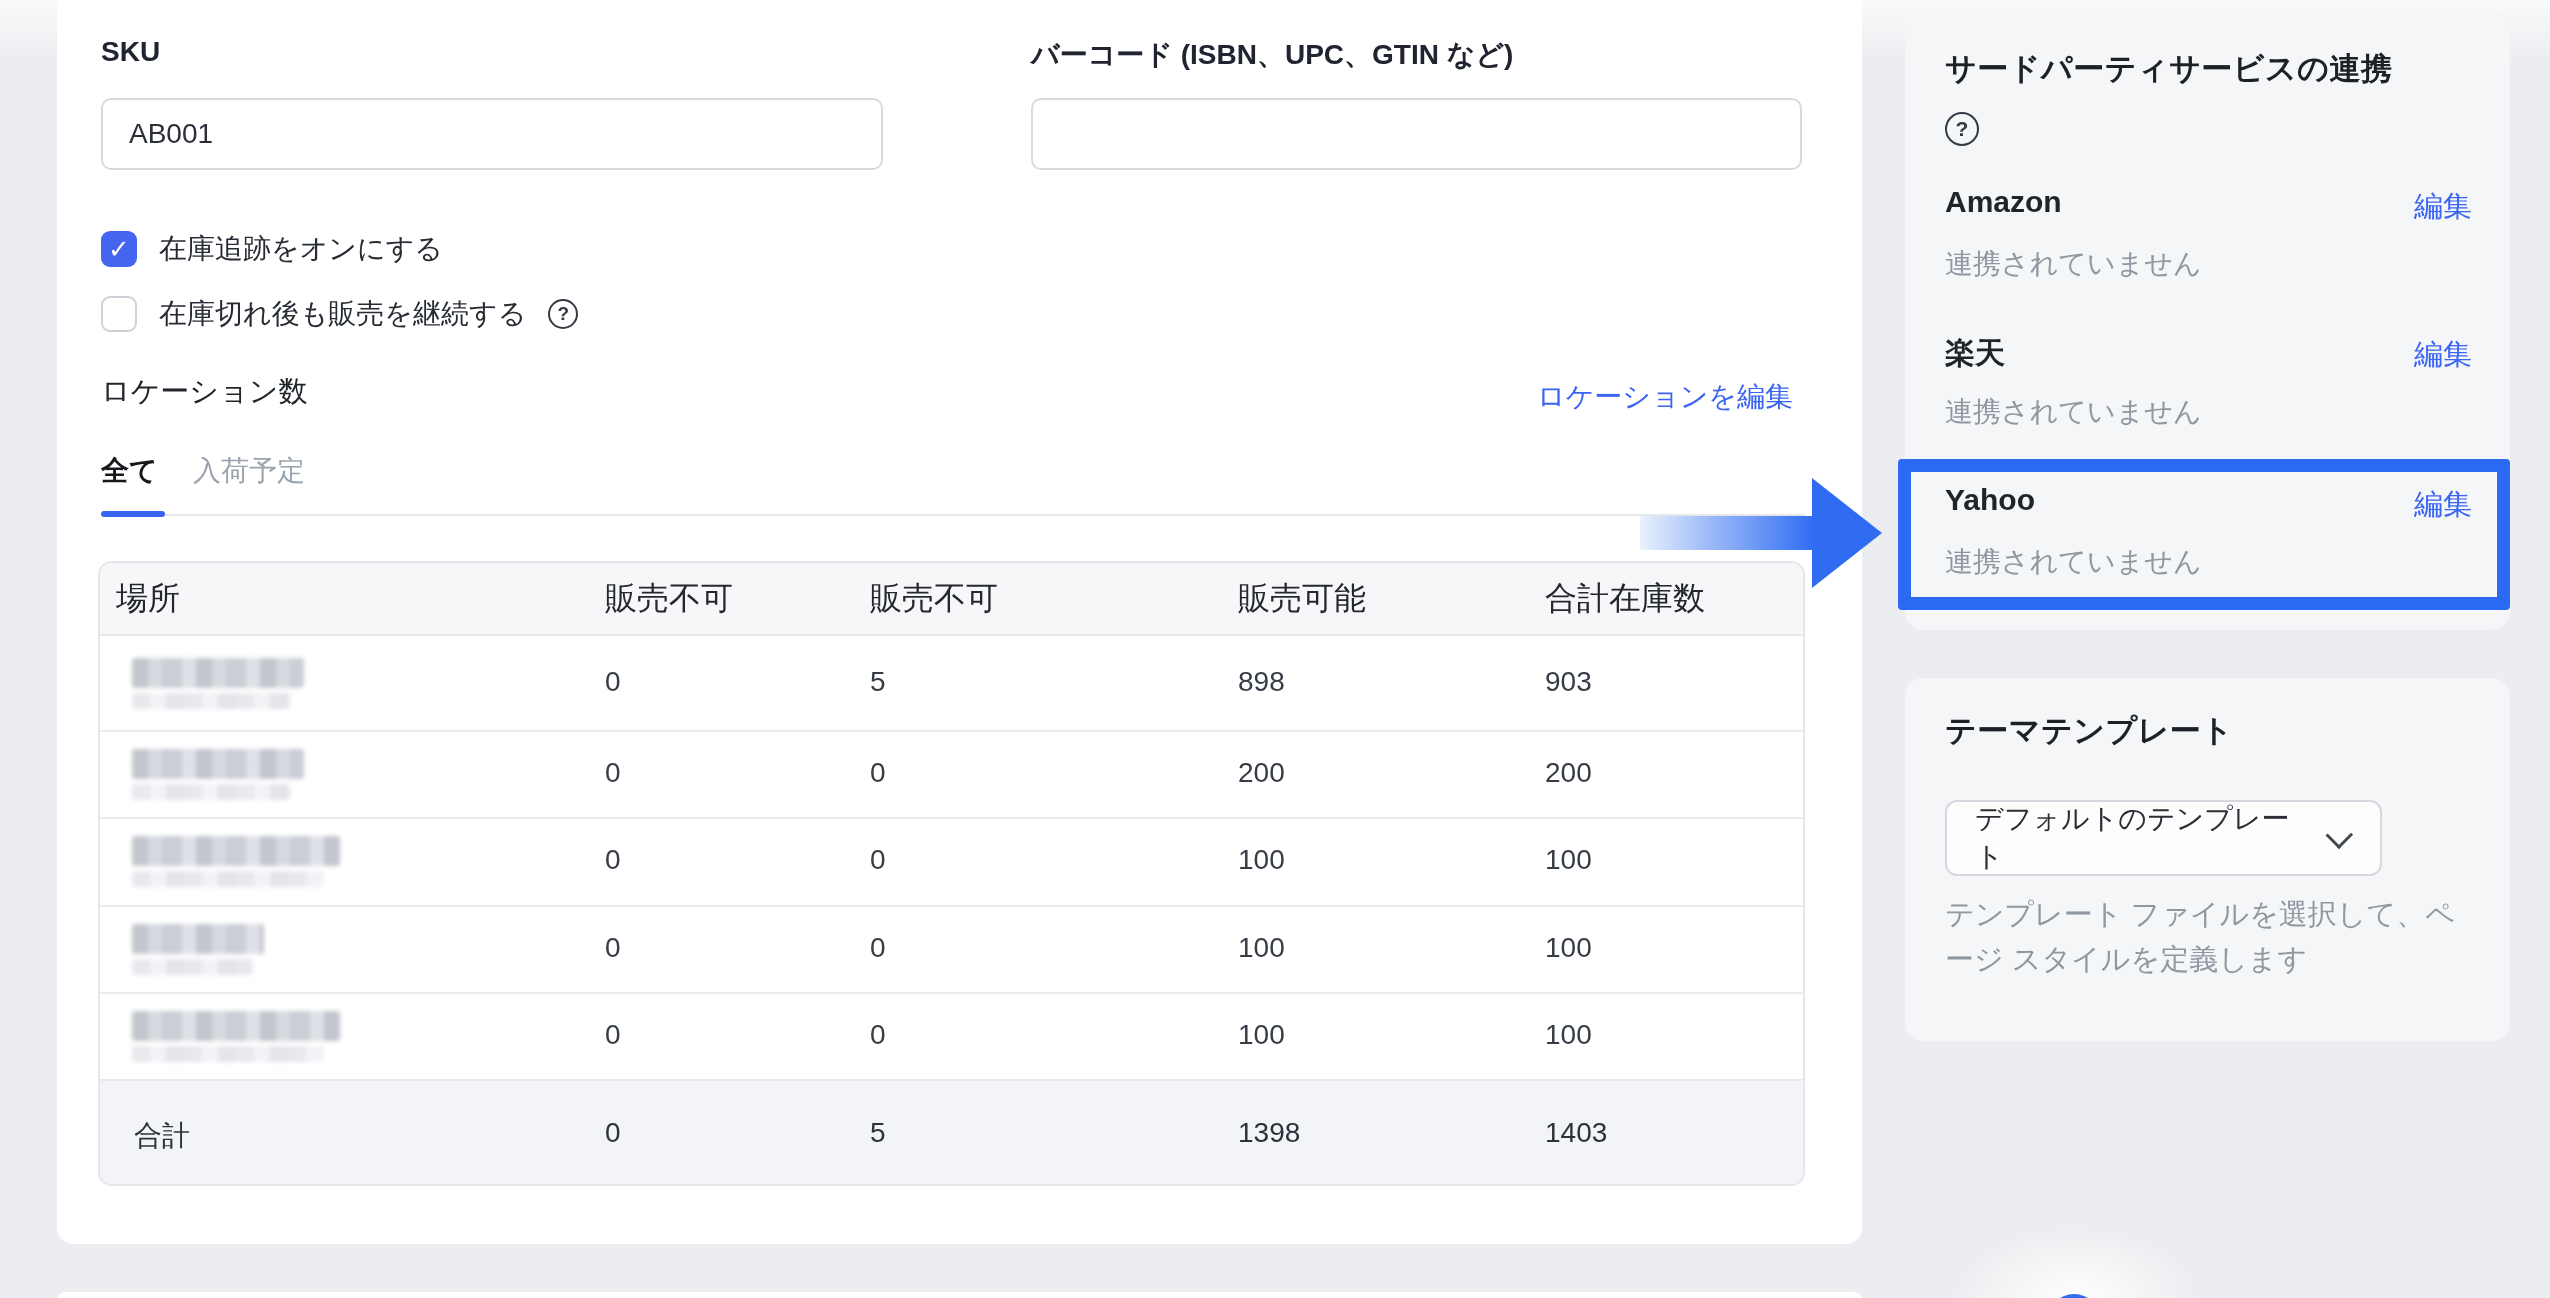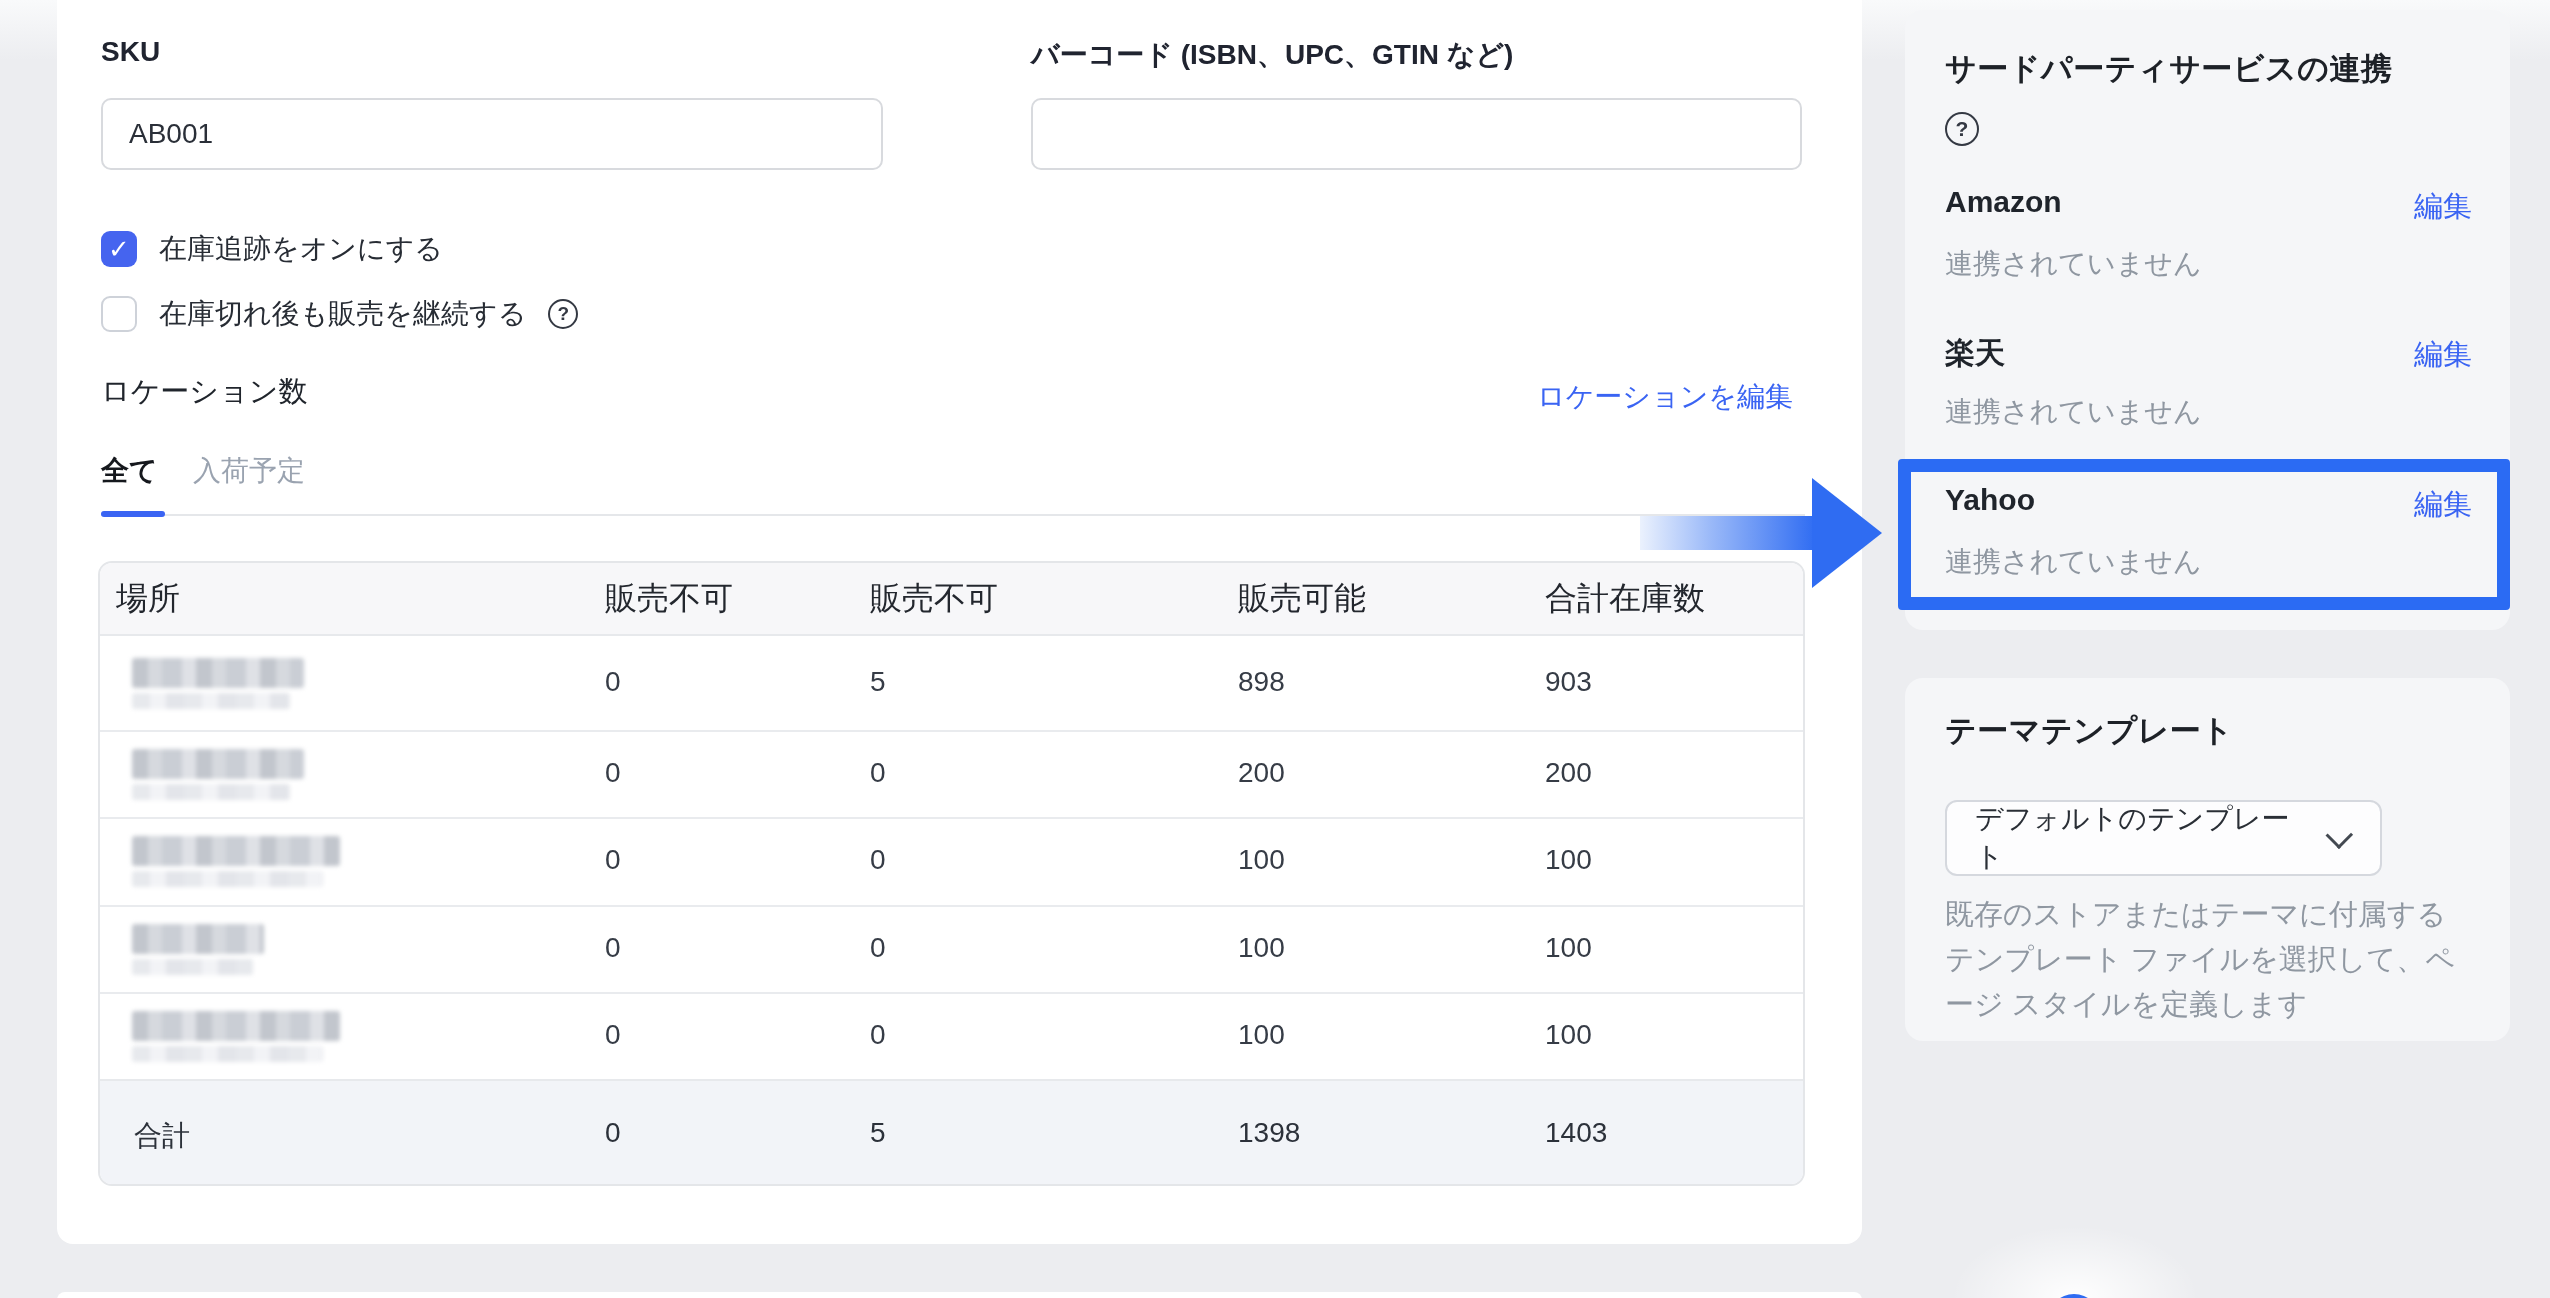--- a/index.html
+++ b/index.html
@@ -207,21 +207,20 @@
     </div>
 </div>
 
 <div class="abs side-card" style="left:1905px;top:678px;width:605px;height:363px;">
   <div class="abs side-title" style="left:40px;top:32px;">テーマテンプレート</div>
   <div class="abs select-box" style="left:40px;top:122px;width:437px;gap:32px;">
     <span class="select-text">デフォルトのテンプレート</span>
     <span class="chevron"></span>
   </div>
   <div class="abs help-text" style="left:40px;top:214px;width:540px;" id="theme-desc">
-      <div>既存のストアまたはテーマに付属する</div>
       <div>テンプレート ファイルを選択して、ペ</div>
       <div>ージ スタイルを定義します</div>
     </div>
 </div>
 
 <div class="abs bottom-strip"></div>
 <div class="abs fab-glow"></div>
 <div class="abs fab-dot"></div>
 
 </body></html>

